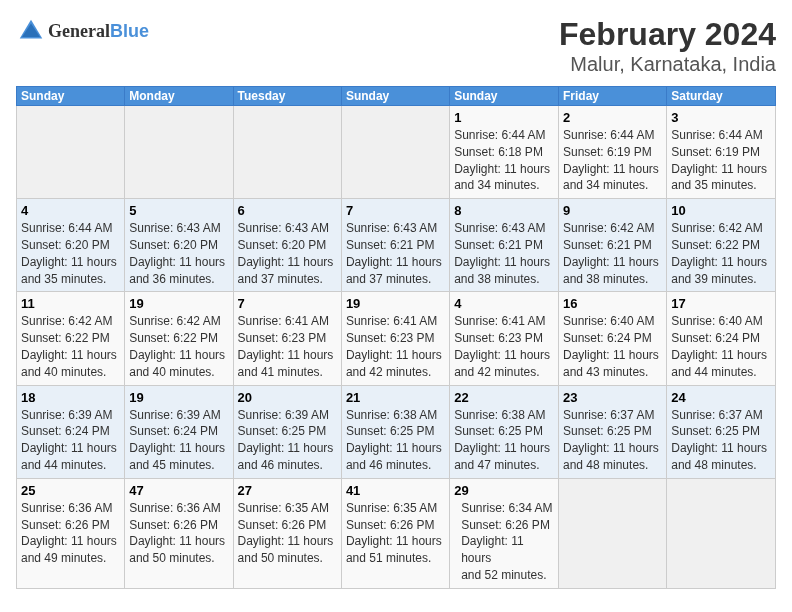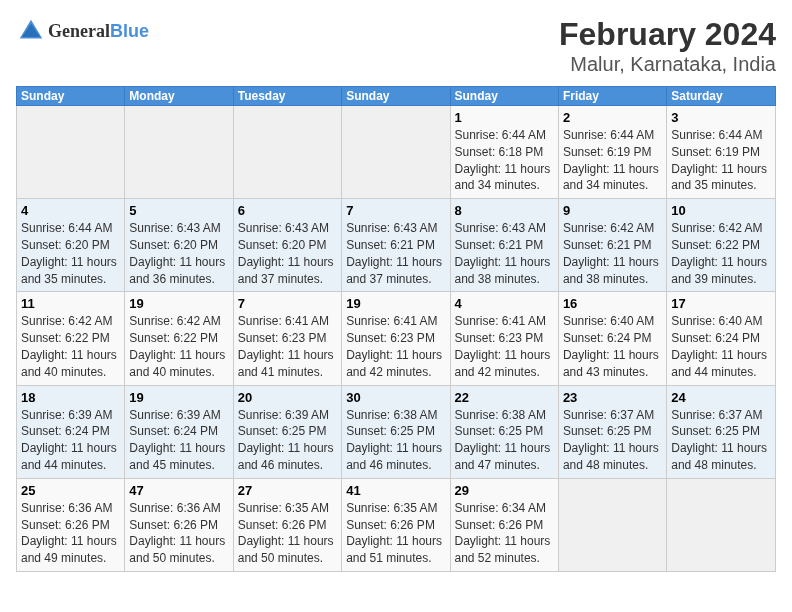--- a/index.html
+++ b/index.html
@@ -266,21 +266,21 @@
 and 45 minutes.</div>
         </td>
         <td>
           <div class="day-num">20</div>
           <div class="day-info" style="white-space: pre-line;">Sunrise: 6:39 AM
 Sunset: 6:25 PM
 Daylight: 11 hours
 and 46 minutes.</div>
         </td>
         <td>
-          <div class="day-num">30</div>
+          <div class="day-num">21</div>
           <div class="day-info" style="white-space: pre-line;">Sunrise: 6:38 AM
 Sunset: 6:25 PM
 Daylight: 11 hours
 and 46 minutes.</div>
         </td>
         <td>
           <div class="day-num">22</div>
           <div class="day-info" style="white-space: pre-line;">Sunrise: 6:38 AM
 Sunset: 6:25 PM
 Daylight: 11 hours
@@ -325,21 +325,21 @@
         </td>
         <td>
           <div class="day-num">41</div>
           <div class="day-info" style="white-space: pre-line;">Sunrise: 6:35 AM
 Sunset: 6:26 PM
 Daylight: 11 hours
 and 51 minutes.</div>
         </td>
         <td>
           <div class="day-num">29</div>
-          <div class="day-info" style="white-space: pre-line;">Sunrise: 6:34 AM
+          <div class="day-info" style="white-space: pre-line; margin-left: 7px;">Sunrise: 6:34 AM
 Sunset: 6:26 PM
 Daylight: 11 hours
 and 52 minutes.</div>
         </td>
         <td class="empty-cell"></td>
         <td class="empty-cell"></td>
       </tr>
     </tbody>
 </table>
 

